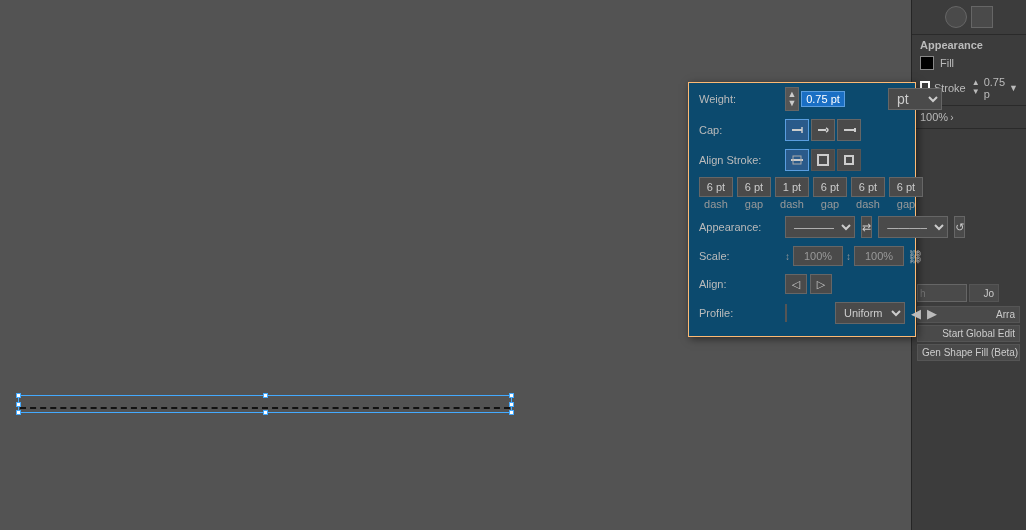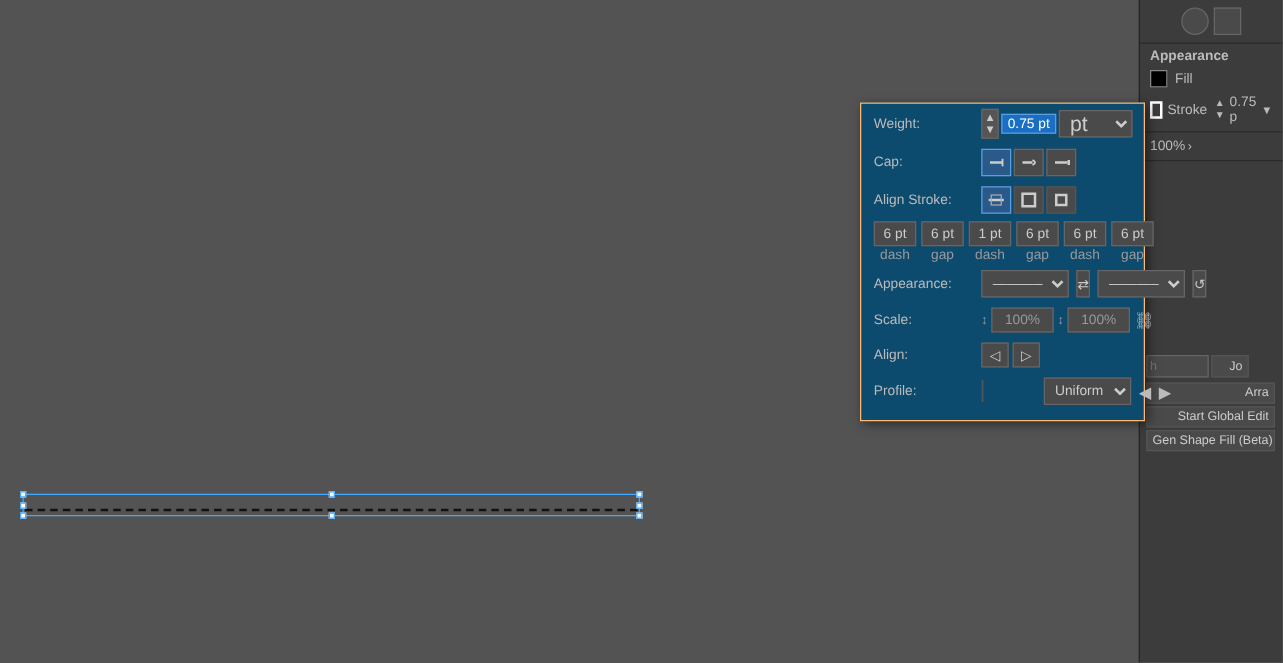--- a/index.html
+++ b/index.html
@@ -142,23 +142,24 @@
       height: 16px;
       text-align: center;
       font-size: 11px;
       padding: 0 2px;
     }
     .unit-dropdown {
       background: #4a4a4a;
       border: 1px solid #666;
       color: #ccc;
       height: 22px;
-      font-size: 17px;
+      font-size: 14px;
       padding: 0 4px;
       cursor: pointer;
+      margin-left: 41px;
     }
 
     
     .icon-btn {
       background: #4a4a4a;
       border: 1px solid #666;
       color: #ccc;
       width: 24px;
       height: 22px;
       cursor: pointer;

